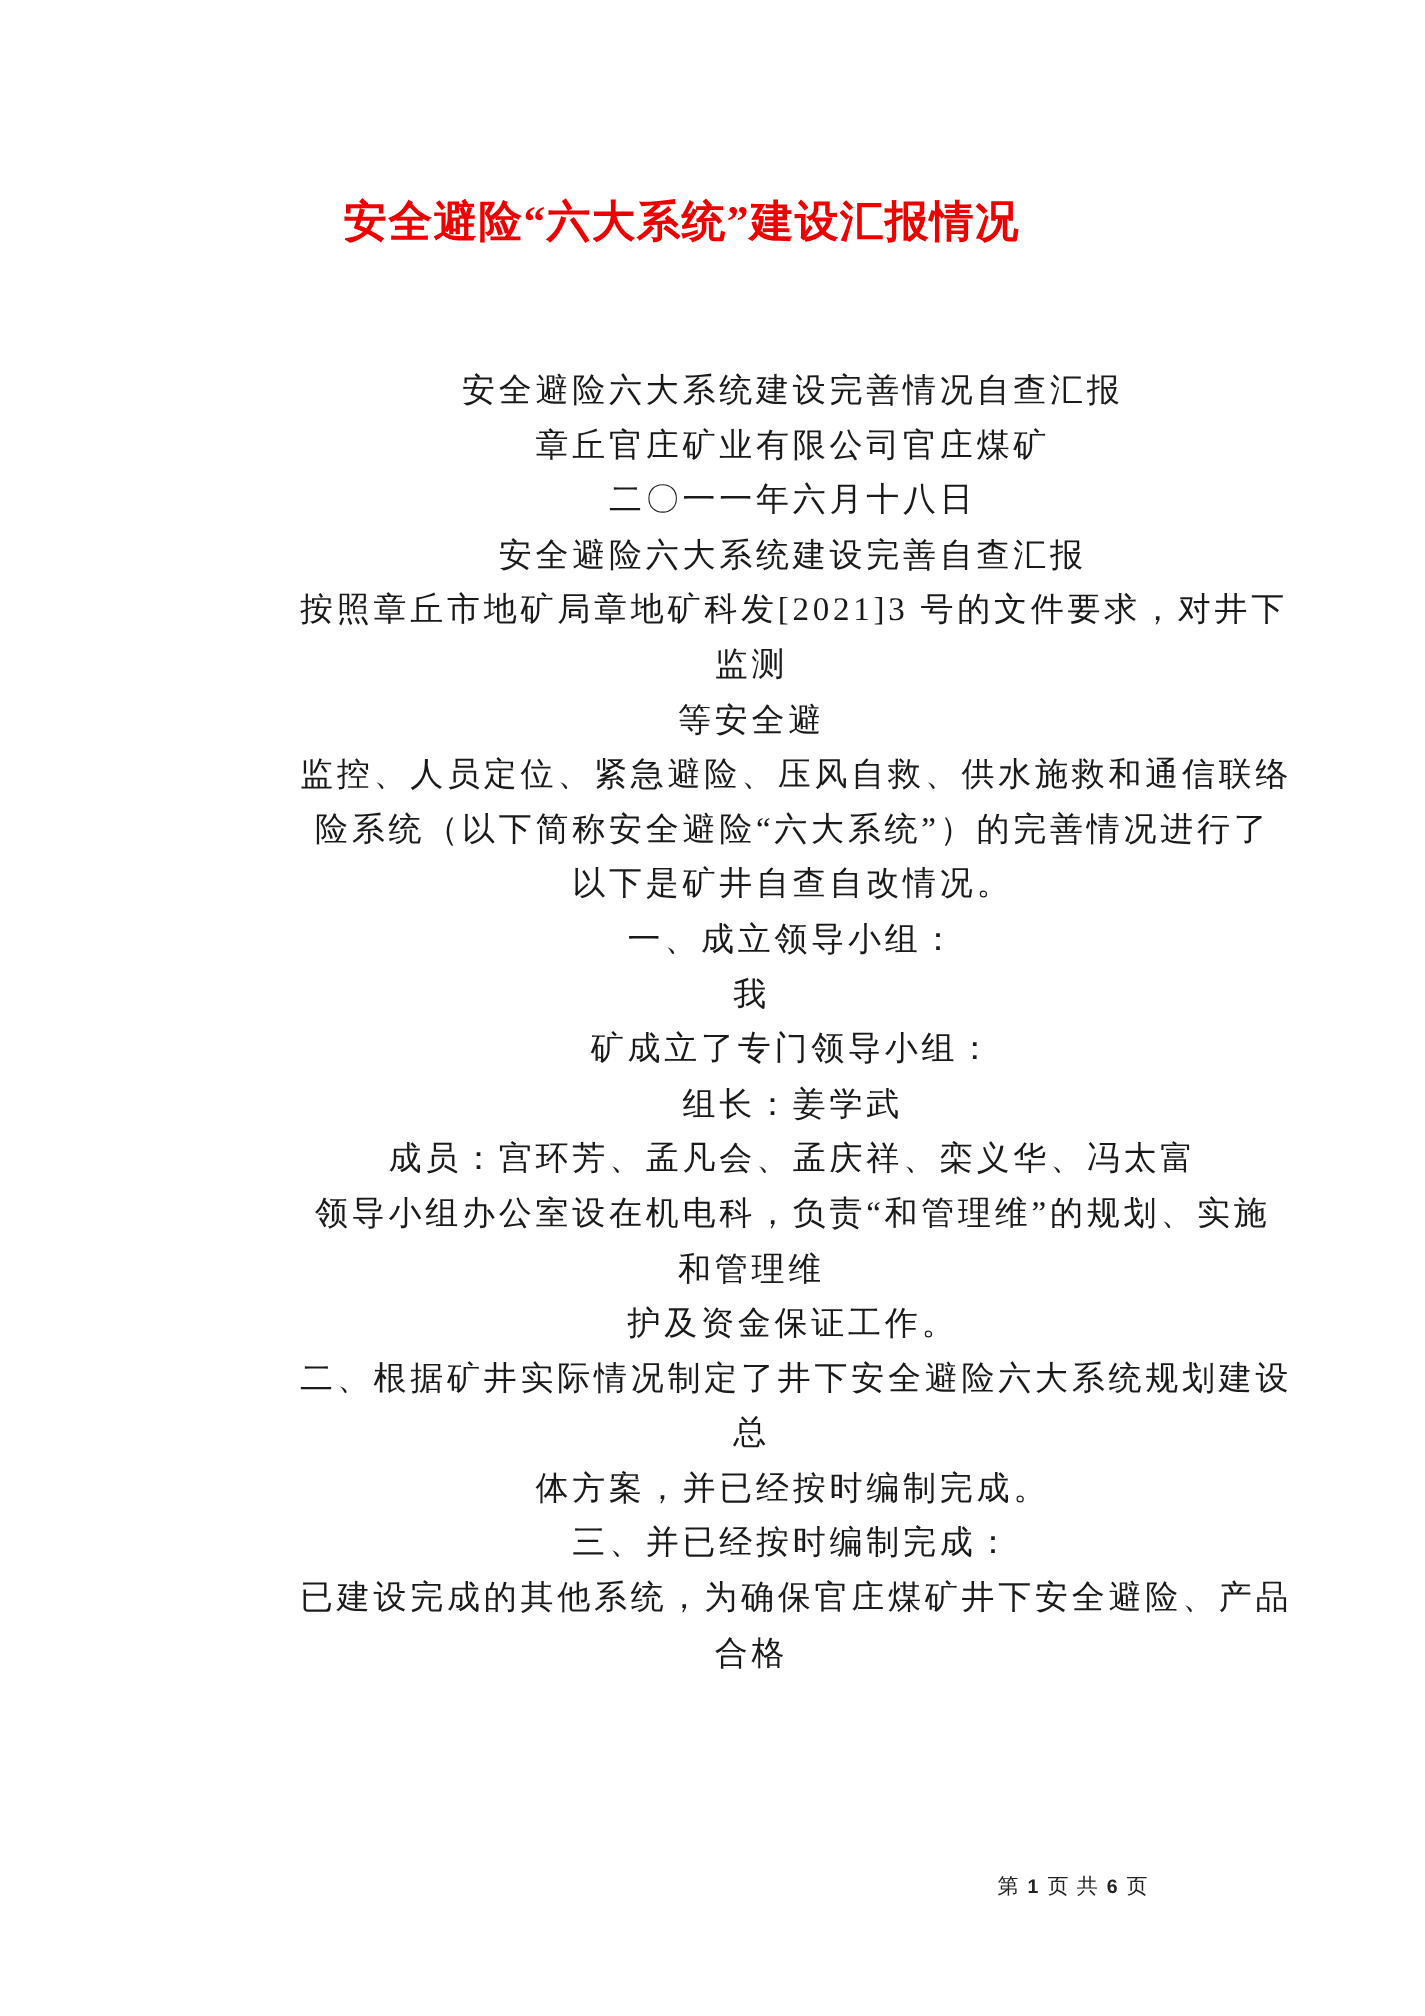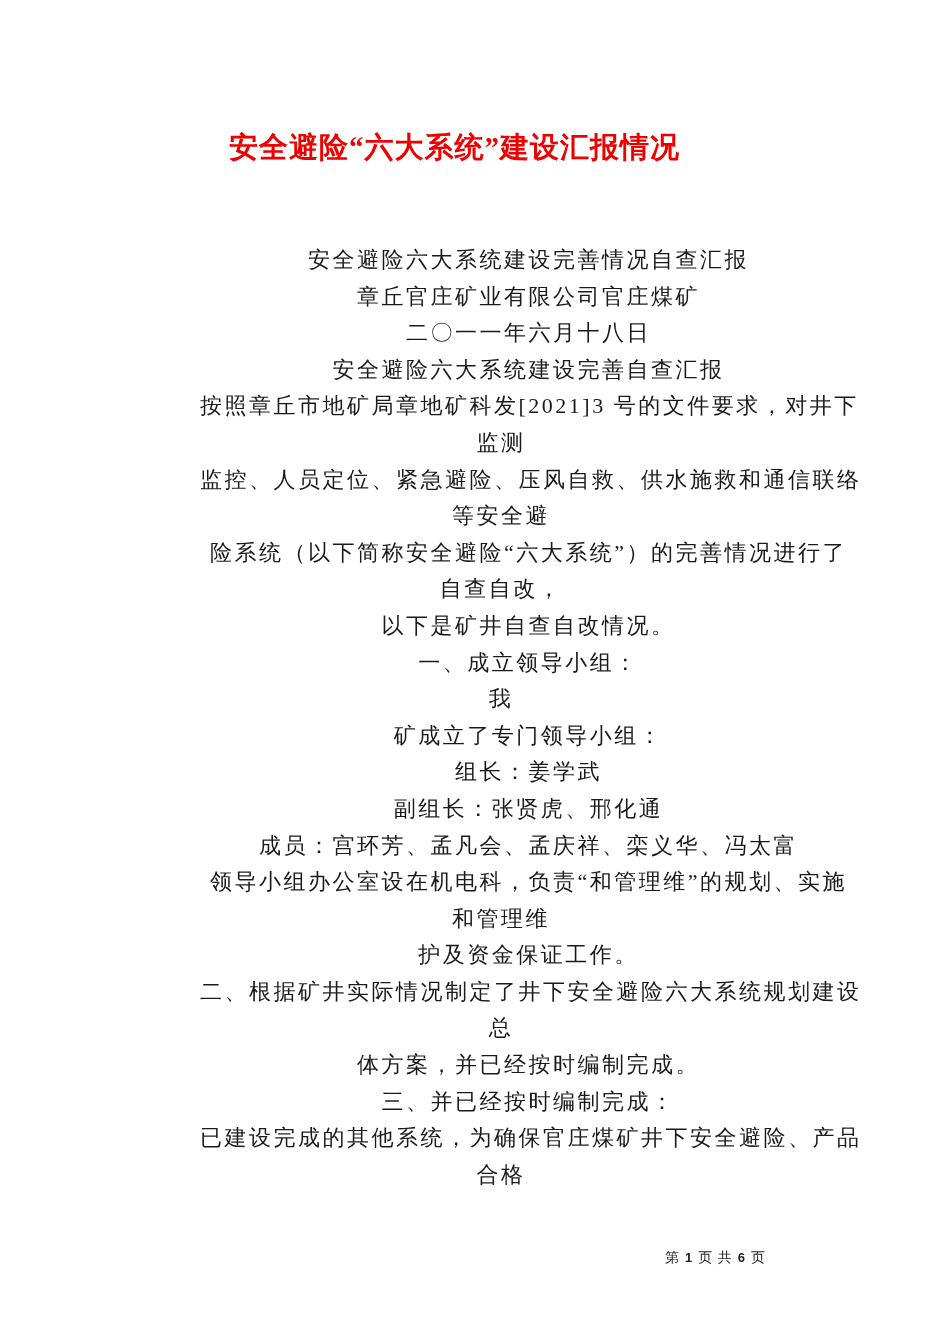--- a/index.html
+++ b/index.html
@@ -70,30 +70,28 @@
 
   <h1 class="doc-title">安全避险“六大系统”建设汇报情况</h1>
 
   <div class="body-text">
       <div class="line indent">安全避险六大系统建设完善情况自查汇报</div>
       <div class="line indent">章丘官庄矿业有限公司官庄煤矿</div>
       <div class="line indent">二〇一一年六月十八日</div>
       <div class="line indent">安全避险六大系统建设完善自查汇报</div>
       <div class="line indent">按照章丘市地矿局章地矿科发[2021]3 号的文件要求，对井下</div>
       <div class="line">监测</div>
+      <div class="line">等安全避</div>
       <div class="line indent">监控、人员定位、紧急避险、压风自救、供水施救和通信联络</div>
-      <div class="line">等安全避</div>
       <div class="line indent">险系统（以下简称安全避险“六大系统”）的完善情况进行了</div>
-      <div class="line">自查自改，</div>
       <div class="line indent">以下是矿井自查自改情况。</div>
       <div class="line indent">一、成立领导小组：</div>
       <div class="line">我</div>
       <div class="line indent">矿成立了专门领导小组：</div>
       <div class="line indent">组长：姜学武</div>
-      <div class="line indent">副组长：张贤虎、邢化通</div>
       <div class="line indent">成员：宫环芳、孟凡会、孟庆祥、栾义华、冯太富</div>
       <div class="line indent">领导小组办公室设在机电科，负责“和管理维”的规划、实施</div>
       <div class="line">和管理维</div>
       <div class="line indent">护及资金保证工作。</div>
       <div class="line indent">二、根据矿井实际情况制定了井下安全避险六大系统规划建设</div>
       <div class="line">总</div>
       <div class="line indent">体方案，并已经按时编制完成。</div>
       <div class="line indent">三、并已经按时编制完成：</div>
       <div class="line indent">已建设完成的其他系统，为确保官庄煤矿井下安全避险、产品</div>
       <div class="line">合格</div>

